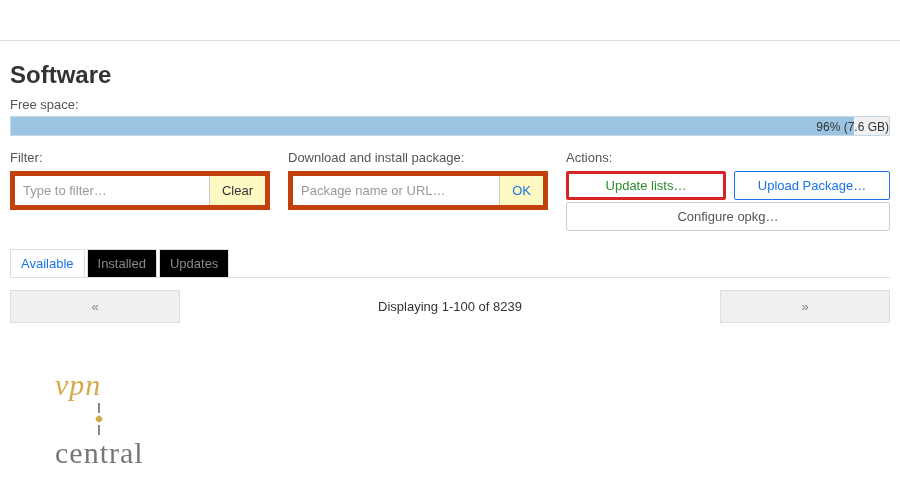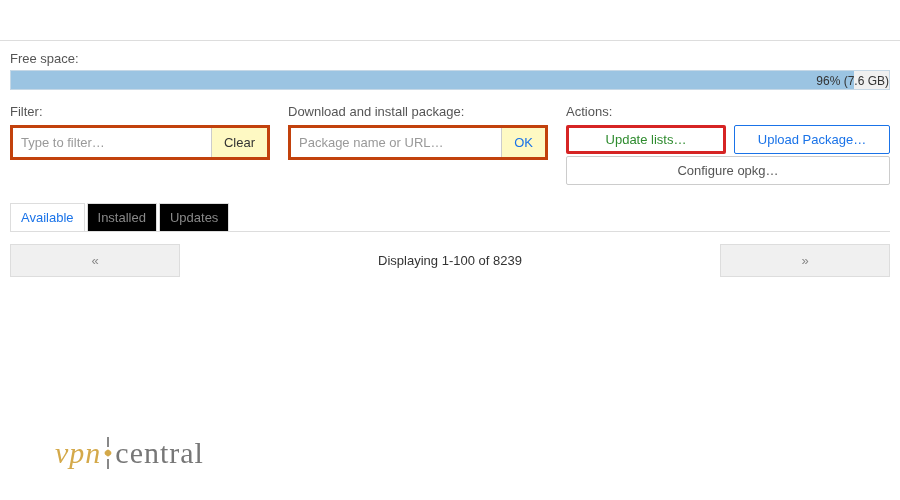--- a/index.html
+++ b/index.html
@@ -62,21 +62,21 @@
     .ctrl-col.pkg { width: 260px; }
     .ctrl-col.actions { flex: 1; }
     .ctrl-label {
       font-size: 13px;
       color: #555;
       margin-bottom: 6px;
       display: block;
     }
     .input-group {
       display: flex;
-      border: 3px solid #c2410c;
+      border: 5px solid #c2410c;
     }
     .input-group input {
       flex: 1;
       border: none;
       padding: 7px 8px;
       font-size: 13px;
       outline: none;
       color: #555;
     }
     .input-group input::placeholder { color: #999; }
@@ -164,39 +164,41 @@
     }
     .watermark {
       position: absolute;
       bottom: 30px;
       left: 55px;
       font-size: 30px;
       font-family: Georgia, serif;
       letter-spacing: 1px;
       color: #888;
       display: flex;
+      flex-direction: column;
     }
     .watermark .vpn { color: #d4a94a; font-style: italic; font-weight: 300; }
     .watermark .sep-icon {
       display: inline-flex;
       flex-direction: column;
       align-items: center;
       margin: 0 4px;
       line-height: 1;
     }
     .watermark .sep-icon .bar { width: 2px; height: 10px; background: #888; margin: 1px 0; }
     .watermark .sep-icon .dot { width: 6px; height: 6px; background: #d4a94a; border-radius: 2px; transform: rotate(45deg); margin: 2px 0;}
     .watermark .central { color: #777; font-weight: 300; }
   </style>
 </head>
 <body>
 
 <div class="top-border"></div>
 
 <div class="content">
+  <h2 class="page-title">Software</h2>
 
   <div class="free-space-label">Free space:</div>
 
   <div class="progress-container">
     <div class="progress-fill"></div>
     <div class="progress-text">96% (7.6 GB)</div>
   </div>
 
   <div class="controls-row">
     <div class="ctrl-col filter">

